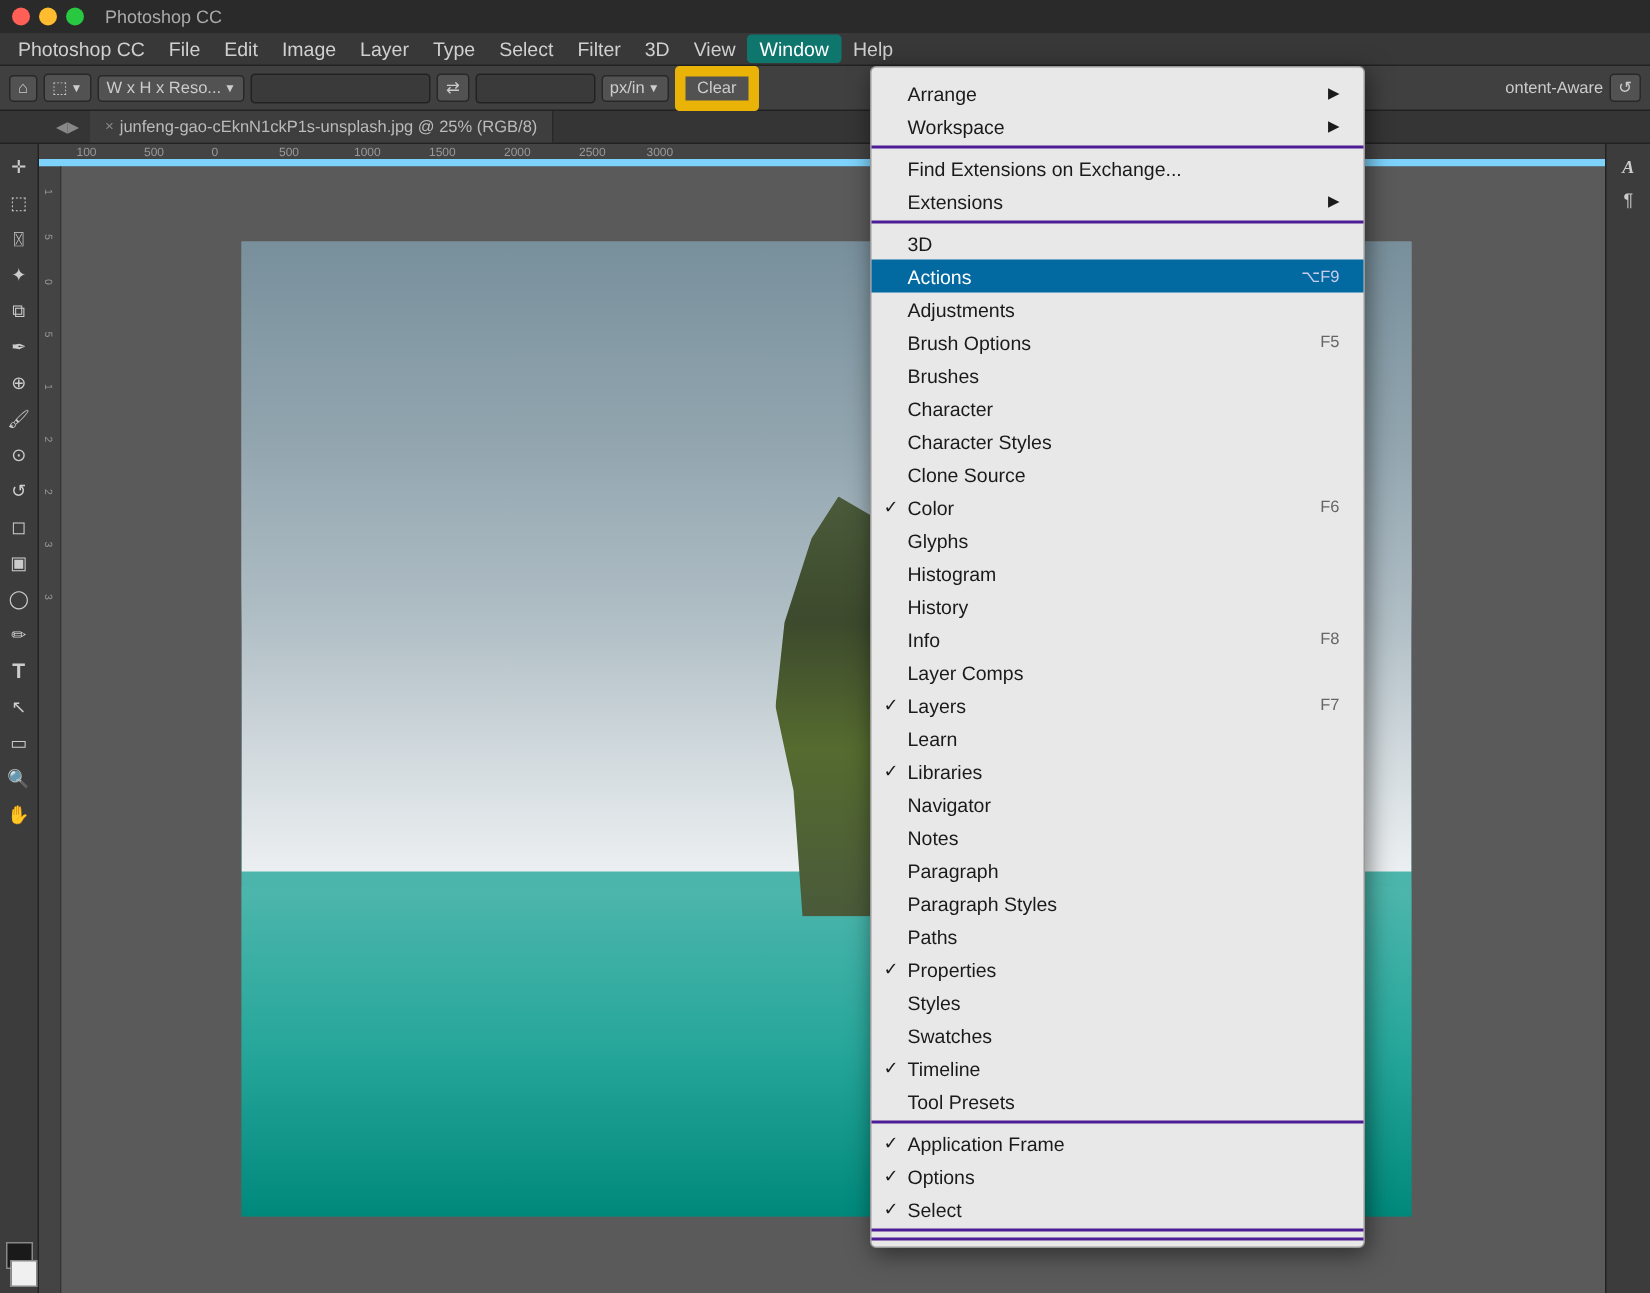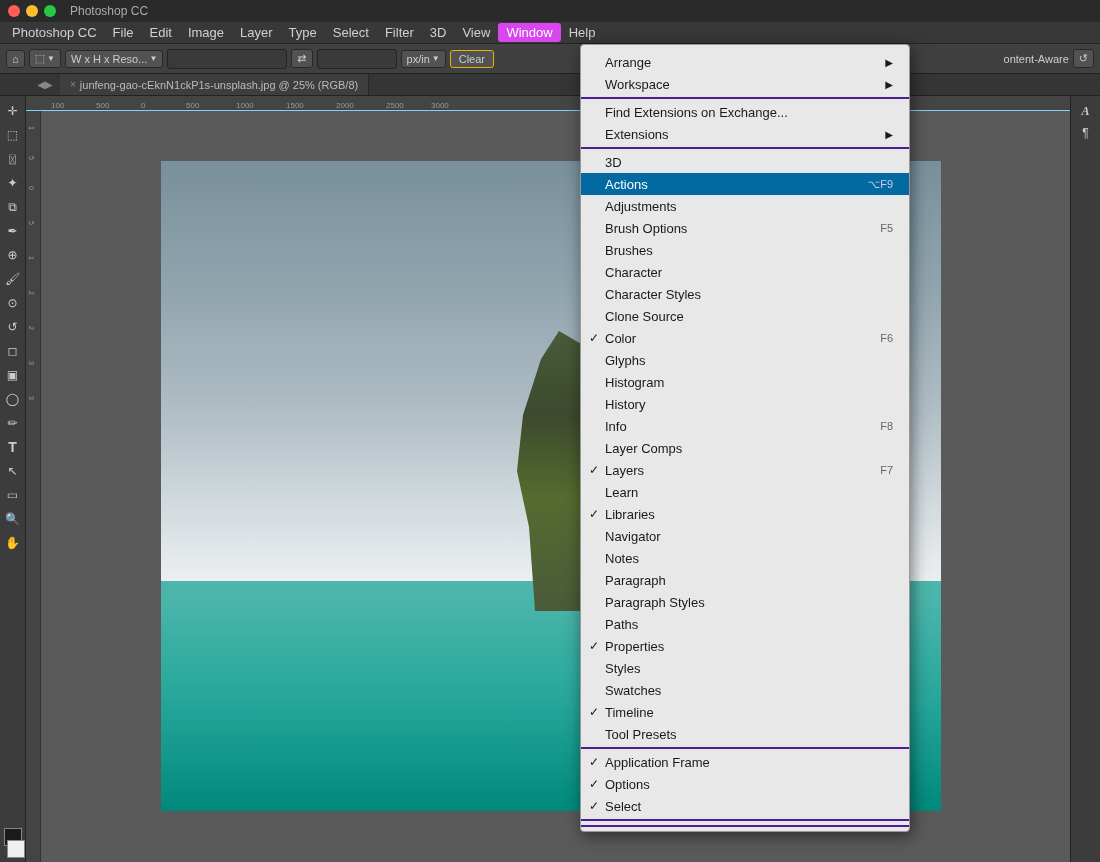--- a/index.html
+++ b/index.html
@@ -45,21 +45,21 @@
       font-size: 13px;
       color: #d0d0d0;
       cursor: pointer;
       border-radius: 3px;
     }
     .menu-item:hover, .menu-item.active {
       background: #5b8dd9;
       color: #fff;
     }
     .menu-item.active {
-      background: #d946ef;
+      background: #0f766e;
       text-align: center;
     }
 
     
     #toolbar {
       height: 30px;
       background: #404040;
       display: flex;
       align-items: center;
       padding: 0 6px;
@@ -84,21 +84,21 @@
       border-radius: 3px;
       color: #ccc;
       font-size: 11px;
       padding: 1px 4px;
       height: 20px;
       width: 120px;
     }
     .toolbar-clear-btn {
       padding: 2px 8px;
       background: #525252;
-      border: 1px solid #eab308;
+      border: 7px solid #eab308;
       border-radius: 3px;
       color: #ccc;
       font-size: 11px;
       cursor: pointer;
     }
 
     
     #tabbar {
       height: 22px;
       background: #353535;
@@ -150,21 +150,21 @@
     
     #canvas-area {
       flex: 1;
       background: #5a5a5a;
       overflow: hidden;
       position: relative;
     }
     #ruler-top {
       height: 15px;
       background: #444;
-      border-bottom: 1px solid #7dd3fc;
+      border-bottom: 5px solid #7dd3fc;
       position: relative;
       overflow: hidden;
     }
     #ruler-left {
       position: absolute;
       left: 0; top: 15px;
       width: 15px;
       bottom: 0;
       background: #444;
       border-right: 1px solid #333;

